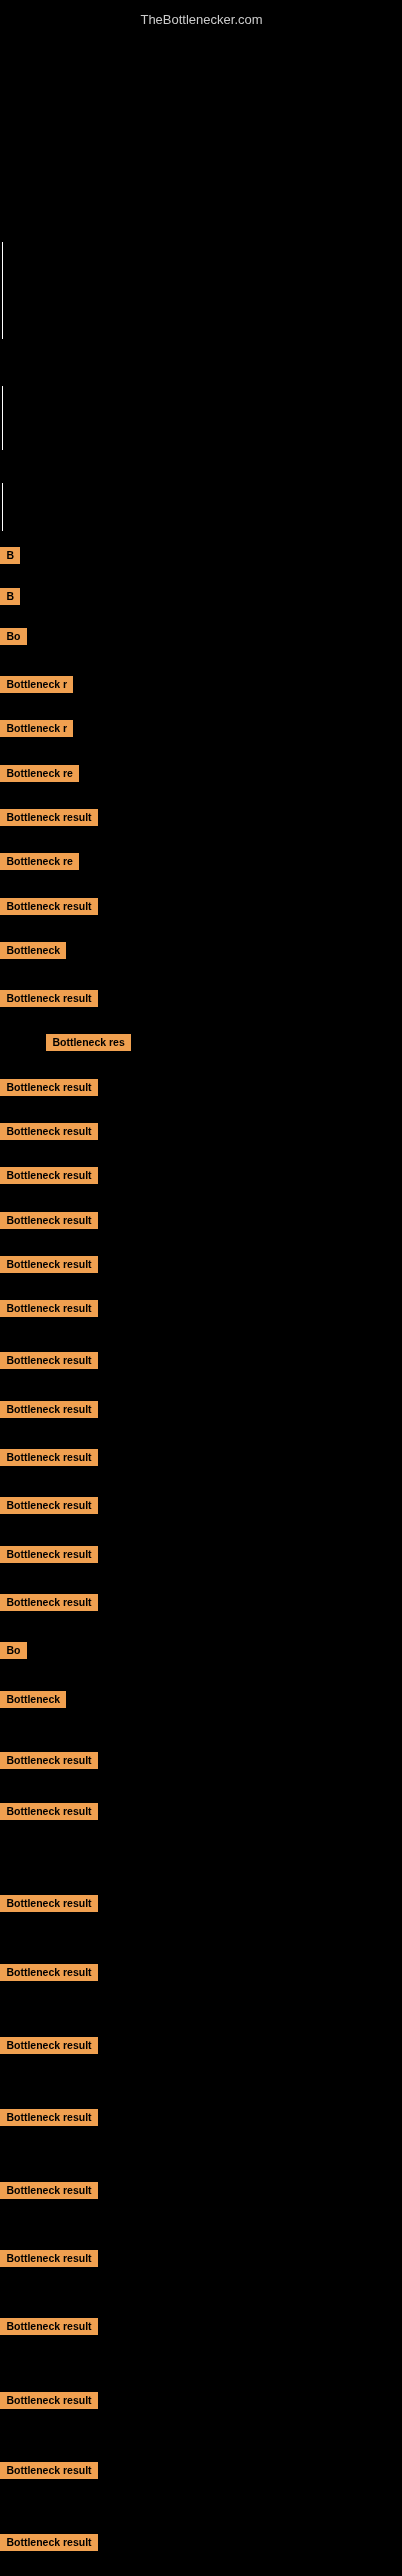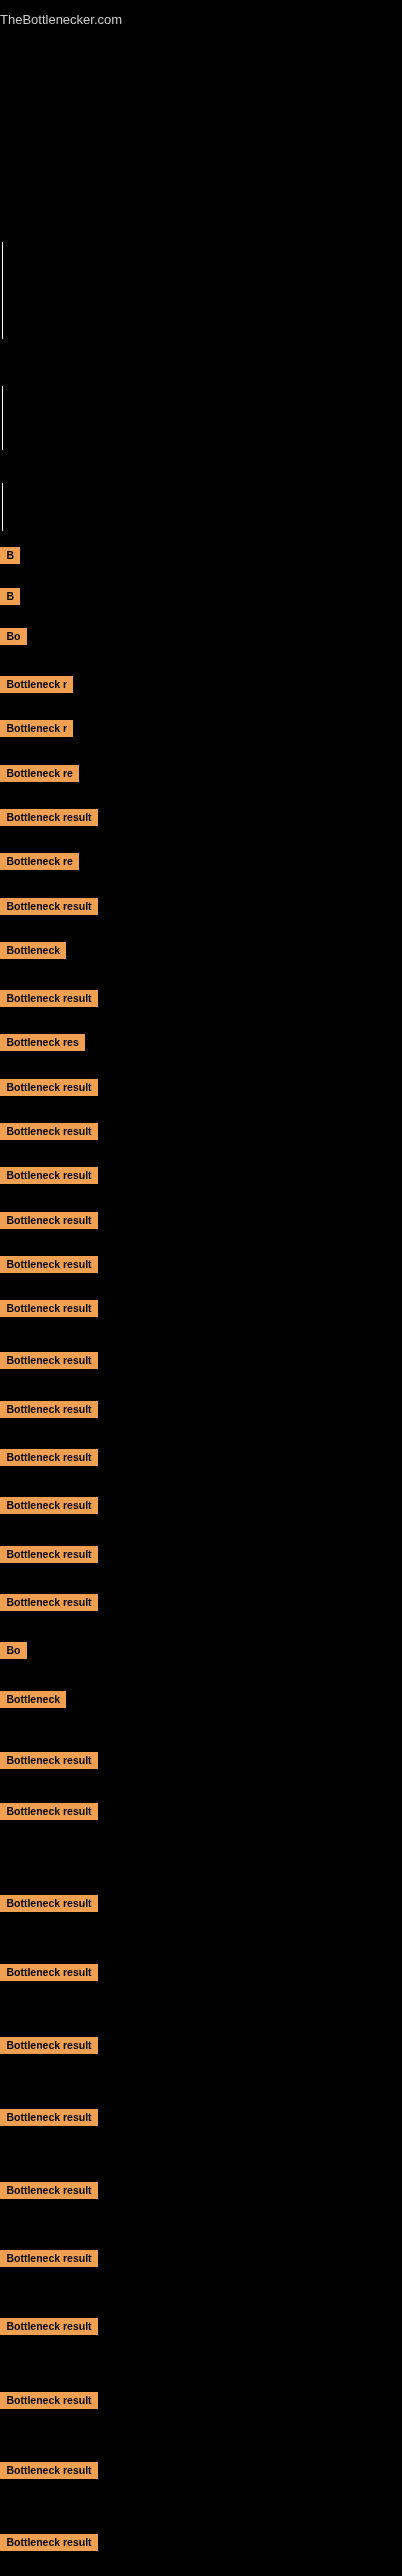--- a/index.html
+++ b/index.html
@@ -12,20 +12,21 @@
       background-color: #000000;
       width: 403px;
       min-height: 2576px;
       font-family: Arial, sans-serif;
       position: relative;
     }
 
     .site-title {
       color: #cccccc;
       font-size: 13px;
+      text-align: center;
       padding: 8px 0;
       position: absolute;
       top: 4px;
       width: 100%;
     }
 
     .bottleneck-item {
       background-color: #f0a050;
       color: #000000;
       font-size: 10.5px;
@@ -55,21 +56,21 @@
     <div class="bottleneck-item" style="top: 588px; max-width: 32px;">B</div>
     <div class="bottleneck-item" style="top: 628px; max-width: 37px;">Bo</div>
     <div class="bottleneck-item" style="top: 676px; max-width: 85px;">Bottleneck r</div>
     <div class="bottleneck-item" style="top: 720px; max-width: 81px;">Bottleneck r</div>
     <div class="bottleneck-item" style="top: 765px; max-width: 93px;">Bottleneck re</div>
     <div class="bottleneck-item" style="top: 809px; max-width: 113px;">Bottleneck result</div>
     <div class="bottleneck-item" style="top: 853px; max-width: 97px;">Bottleneck re</div>
     <div class="bottleneck-item" style="top: 898px; max-width: 111px;">Bottleneck result</div>
     <div class="bottleneck-item" style="top: 942px; max-width: 79px;">Bottleneck</div>
     <div class="bottleneck-item" style="top: 990px; max-width: 113px;">Bottleneck result</div>
-    <div class="bottleneck-item" style="top: 1034px; max-width: 103px;">Bottleneck res</div>
+    <div class="bottleneck-item" style="top: 1034px; max-width: 103px; margin-left: 46px;">Bottleneck res</div>
     <div class="bottleneck-item" style="top: 1079px; max-width: 121px;">Bottleneck result</div>
     <div class="bottleneck-item" style="top: 1123px; max-width: 122px;">Bottleneck result</div>
     <div class="bottleneck-item" style="top: 1167px; max-width: 125px;">Bottleneck result</div>
     <div class="bottleneck-item" style="top: 1212px; max-width: 127px;">Bottleneck result</div>
     <div class="bottleneck-item" style="top: 1256px; max-width: 129px;">Bottleneck result</div>
     <div class="bottleneck-item" style="top: 1300px; max-width: 130px;">Bottleneck result</div>
     <div class="bottleneck-item" style="top: 1352px; max-width: 133px;">Bottleneck result</div>
     <div class="bottleneck-item" style="top: 1401px; max-width: 135px;">Bottleneck result</div>
     <div class="bottleneck-item" style="top: 1449px; max-width: 137px;">Bottleneck result</div>
     <div class="bottleneck-item" style="top: 1497px; max-width: 138px;">Bottleneck result</div>

